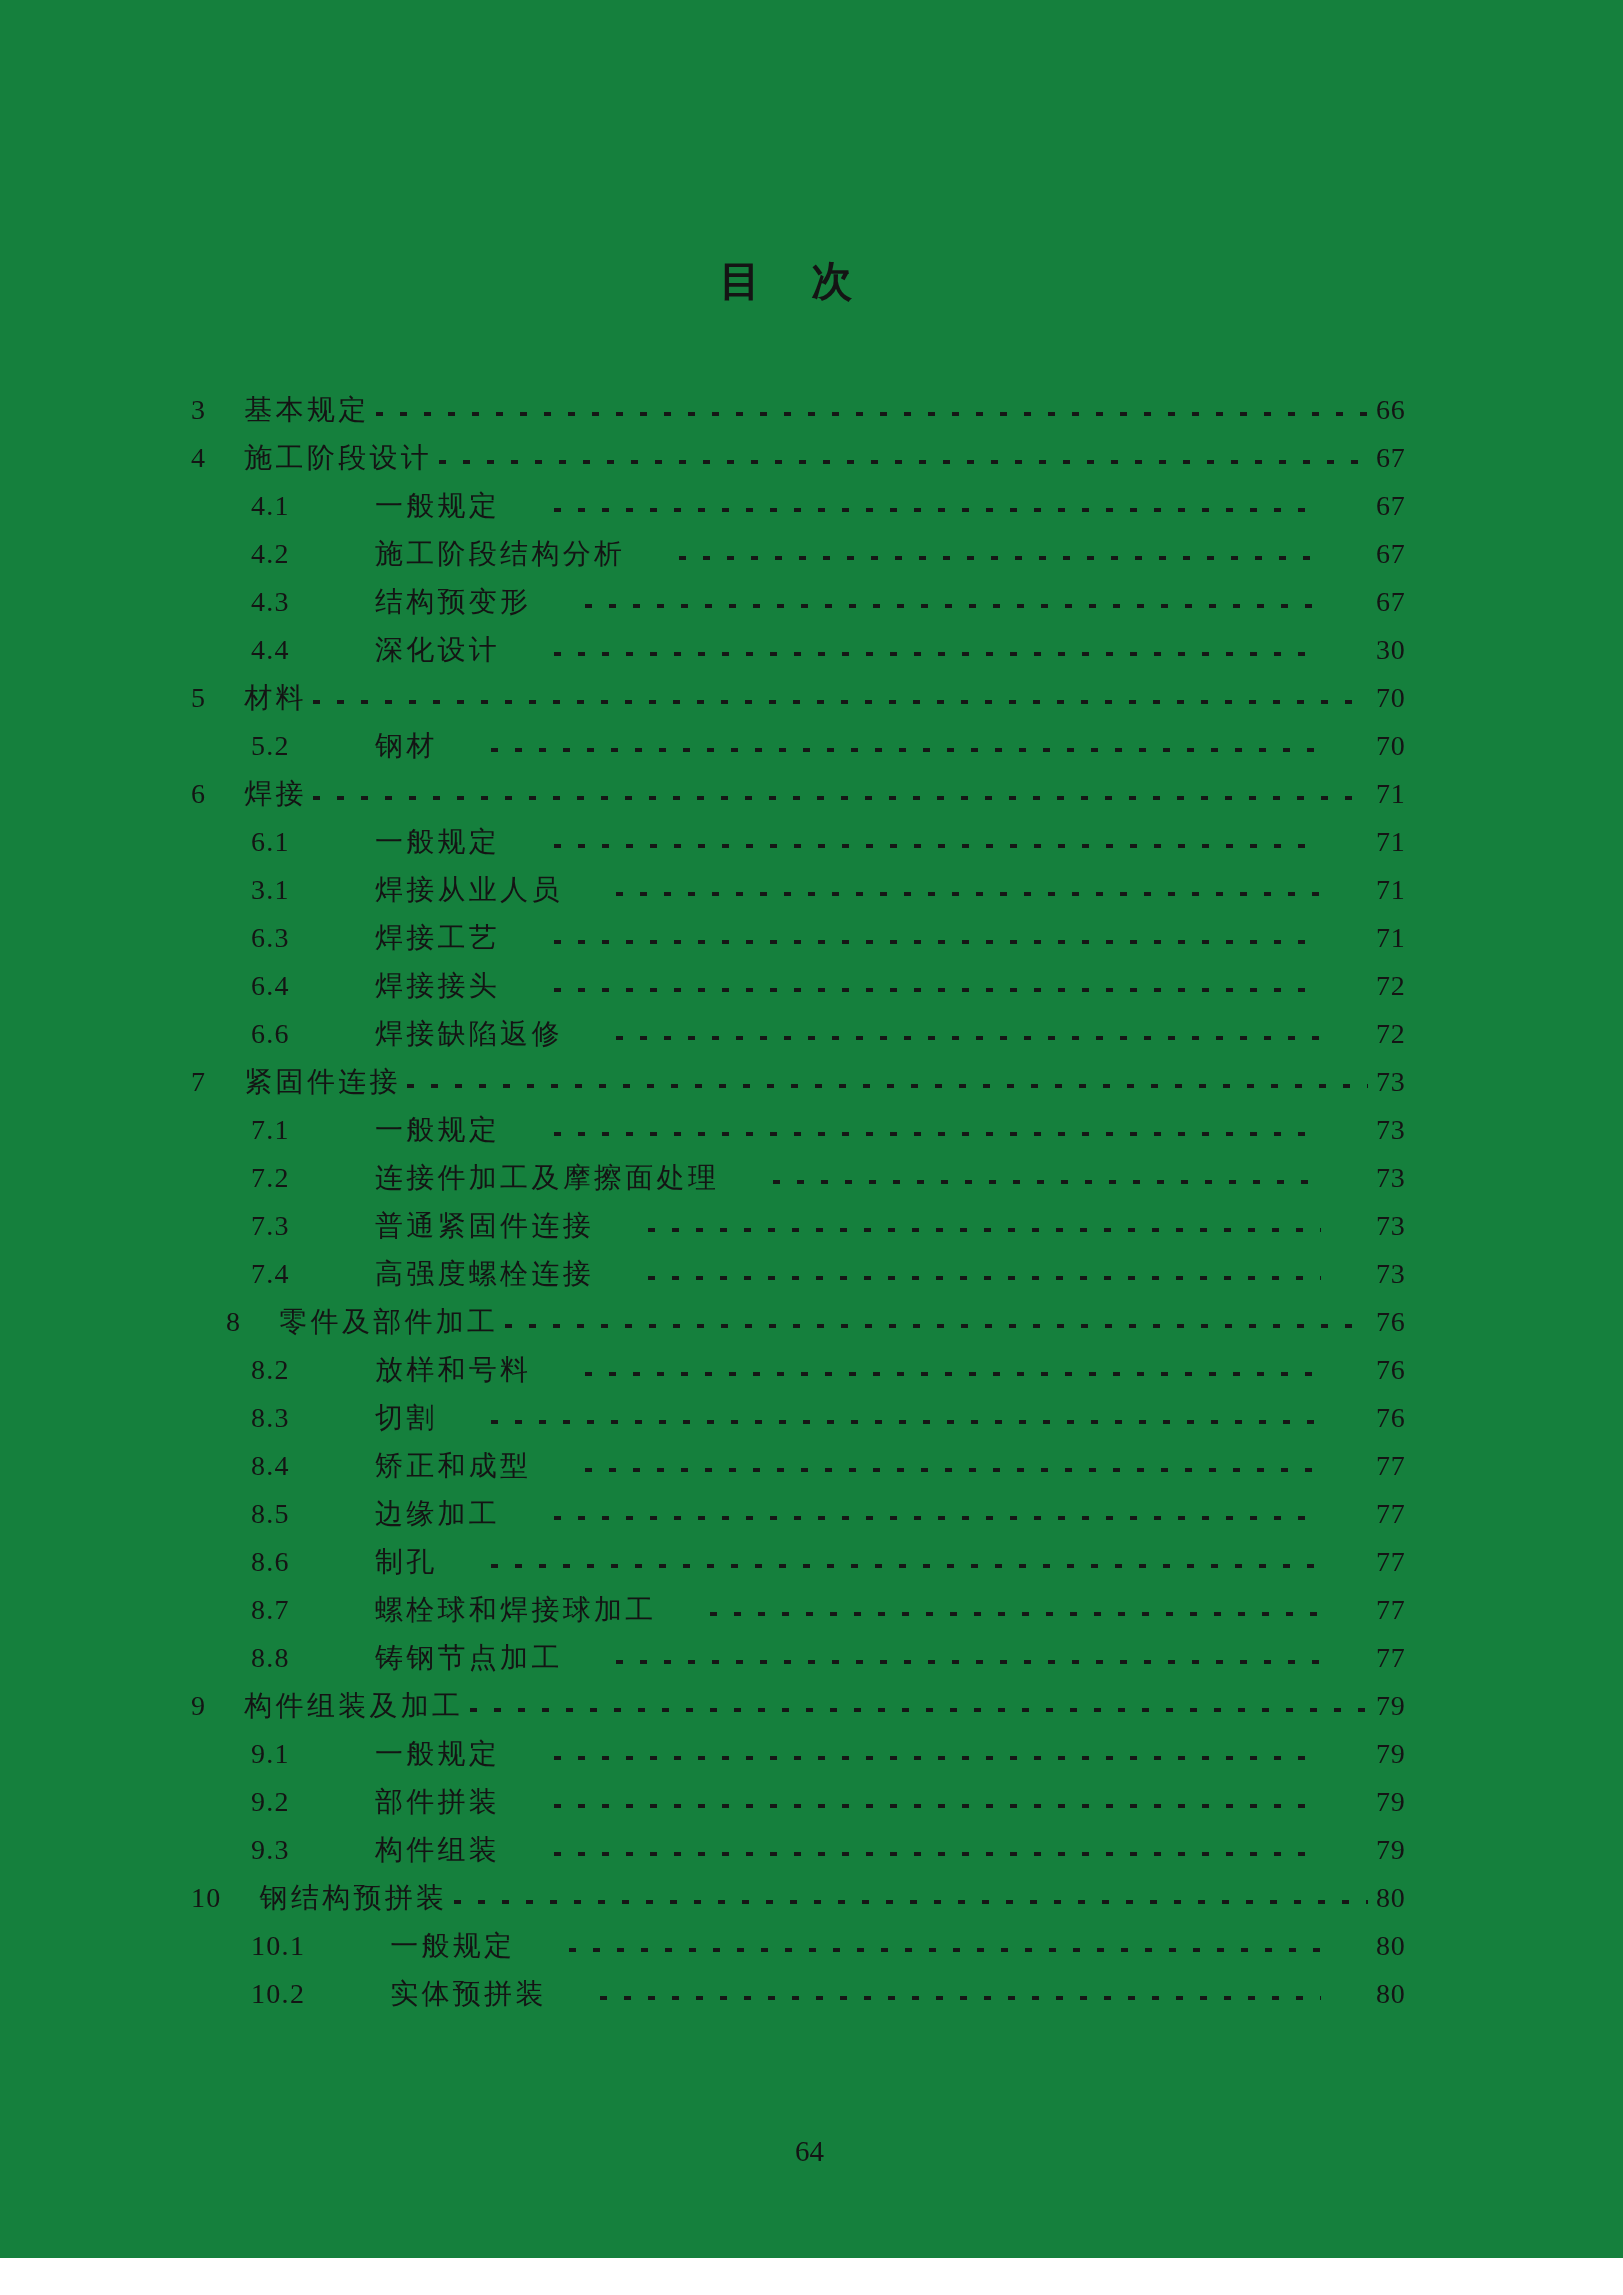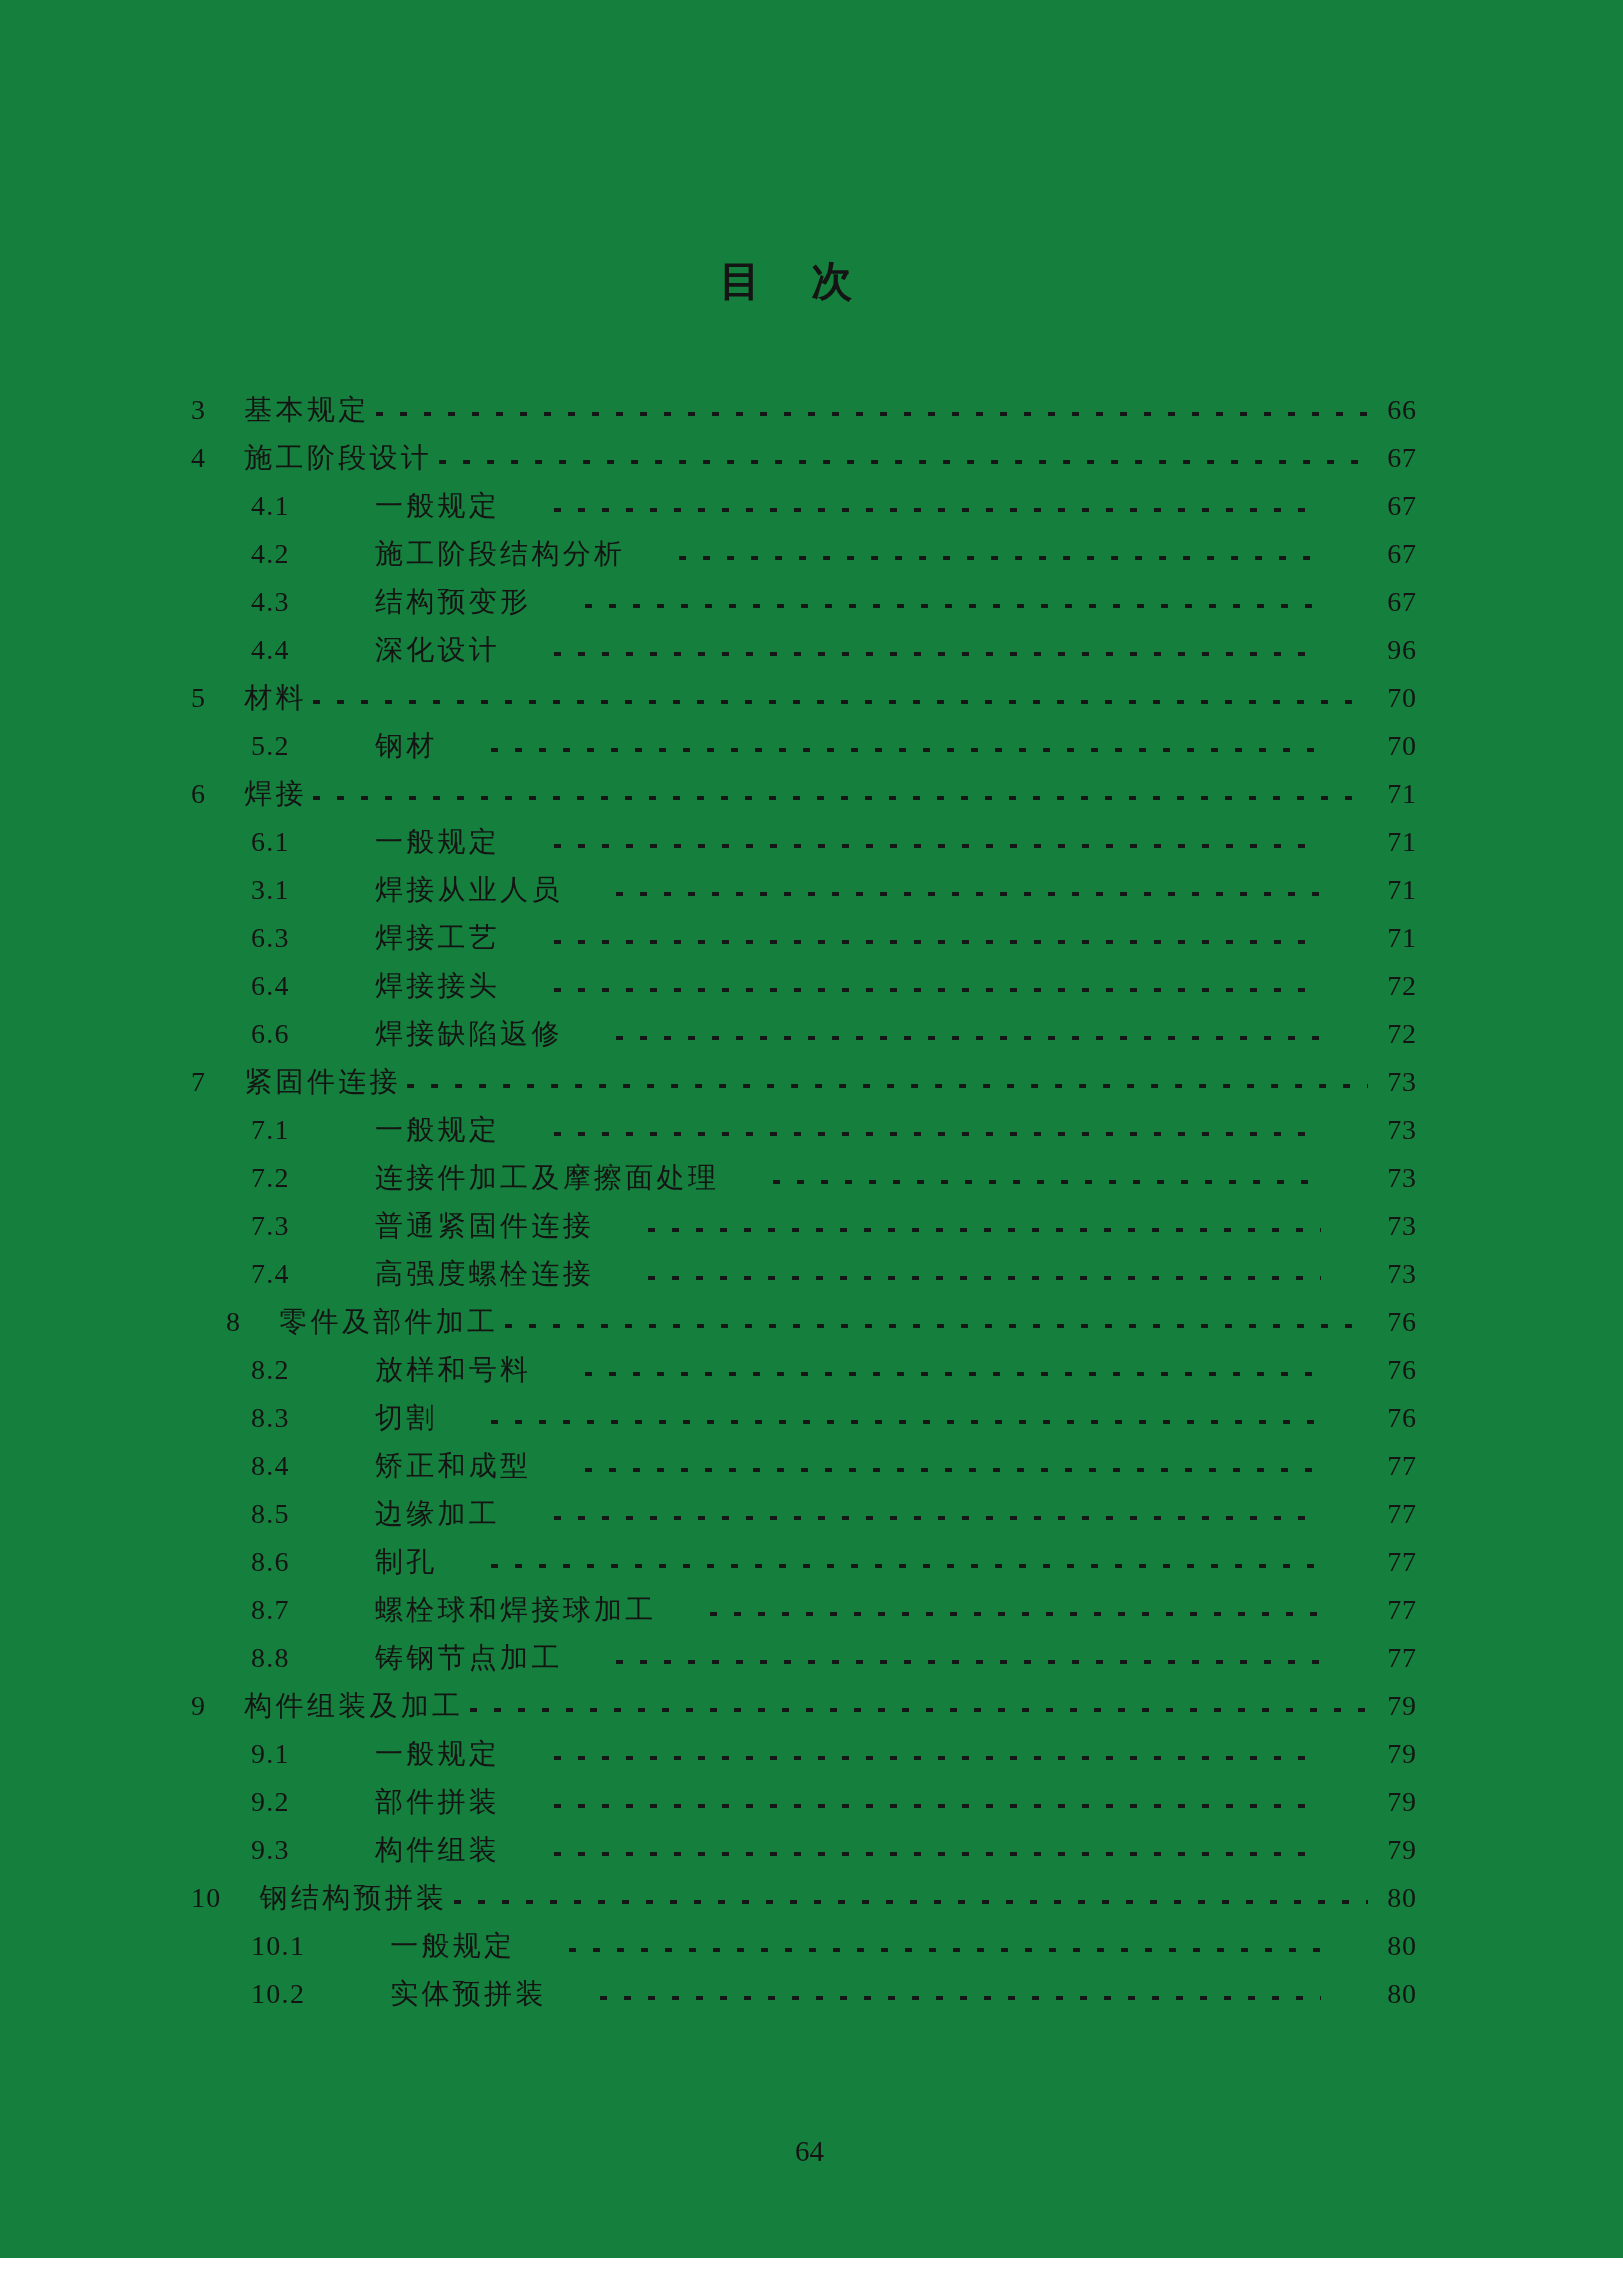--- a/index.html
+++ b/index.html
@@ -40,21 +40,21 @@
   .lv-section { padding-left:60px;gap:47px; }
   .leader {
     flex:1 1 auto;
     align-self:stretch;
     margin-left:6.5px; margin-right:7.9px;
     background-image:linear-gradient(to right,#161616 0px,#161616 7.2px,transparent 7.2px,transparent 24px);
     background-size:24px 3.9px;
     background-repeat:repeat-x;
     background-position:0 calc(50% + 3.9px);
   }
-  .pageno { min-width:52px; text-align:center; letter-spacing:0.7px; }
+  .pageno { min-width:52px; text-align:left; letter-spacing:0.7px; }
   .footer {
     position:absolute;
     top:2135px; left:191px; width:1237px;
     text-align:center;
     font-size:29px;
   }
 </style>
 </head>
 <body>
 
@@ -96,21 +96,21 @@
         <span class="num">4.3</span>
         <span class="label">结构预变形</span>
         <span class="leader"></span>
         <span class="pageno">67</span>
       </div>
 
       <div class="row lv-section">
         <span class="num">4.4</span>
         <span class="label">深化设计</span>
         <span class="leader"></span>
-        <span class="pageno">96</span>
+        <span class="pageno">30</span>
       </div>
 
       <div class="row lv-chapter">
         <span class="num">5</span>
         <span class="label">材料</span>
         <span class="leader"></span>
         <span class="pageno">70</span>
       </div>
 
       <div class="row lv-section">

